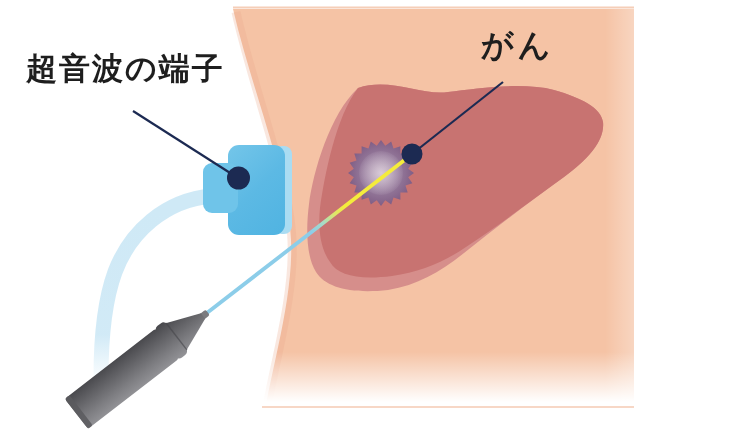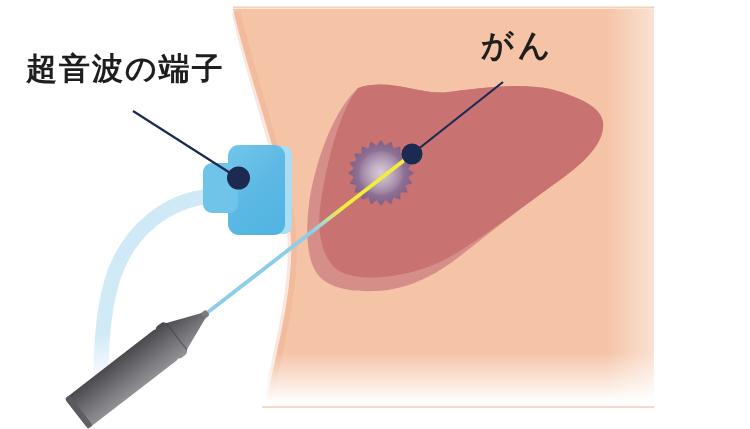--- a/index.html
+++ b/index.html
@@ -2,21 +2,20 @@
 <html style="--background: #ffffff; --text: #1e1e1e; --skin: #f5c3a5; --skin-edge-line: #f2bda0; --liver: #c87371; --liver-light: #d68e8b; --tumor: #7d5a82; --tumor-light: #ab96ad; --navy: #1c2a52; --probe-blue: #5cb9e4; --probe-blue-light: #aadcf2; --cable-blue: #cfe9f6; --needle-blue: #8ccde9; --needle-yellow: #f4ec3c; --handle-gray: #6d6d71;"><head>
 <meta charset="utf-8">
 <style>
   html,body{margin:0;padding:0;background:#ffffff;}
   .stage{
     position:relative;
     width:634px;height:429px;
     overflow:hidden;
     background:#ffffff;
     font-family:Liberation Serif, serif;
-    padding-left:20px;
   }
   .stage svg{position:absolute;left:0;top:0;}
   .label{
     position:absolute;
     color:var(--text,#1e1e1e);
     font-weight:600;
     line-height:1;
     white-space:nowrap;
     user-select:none;
   }

